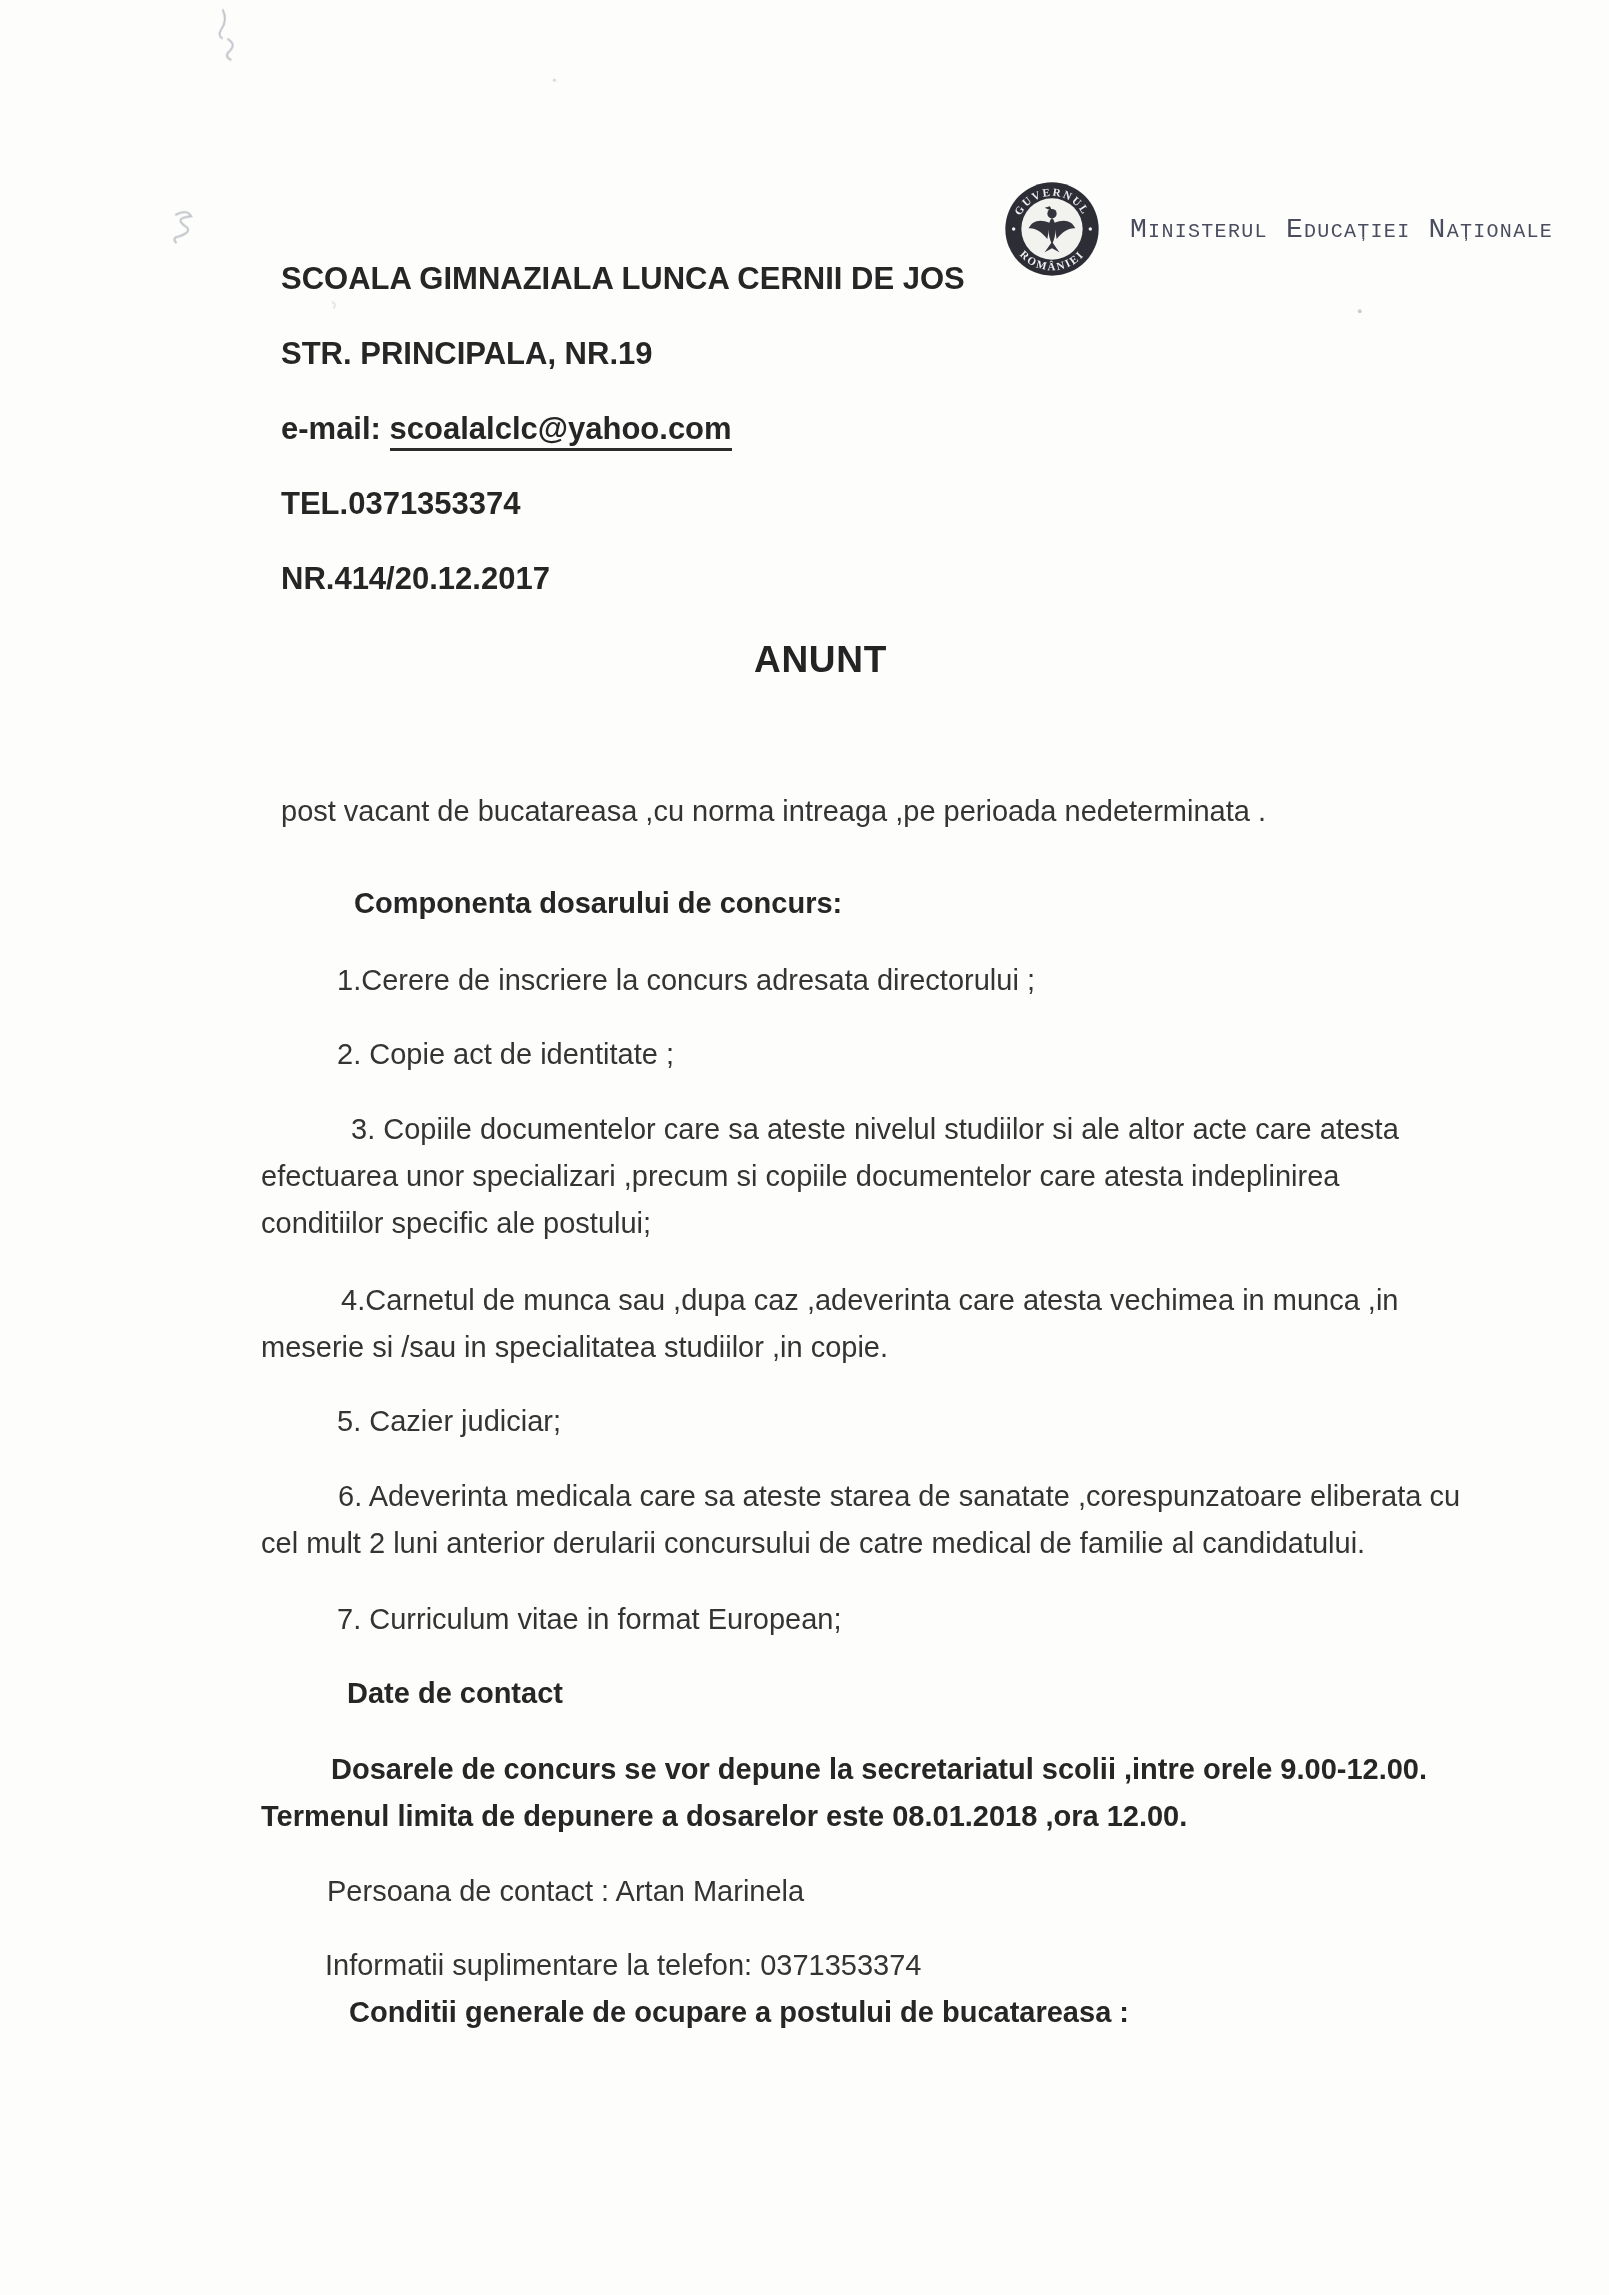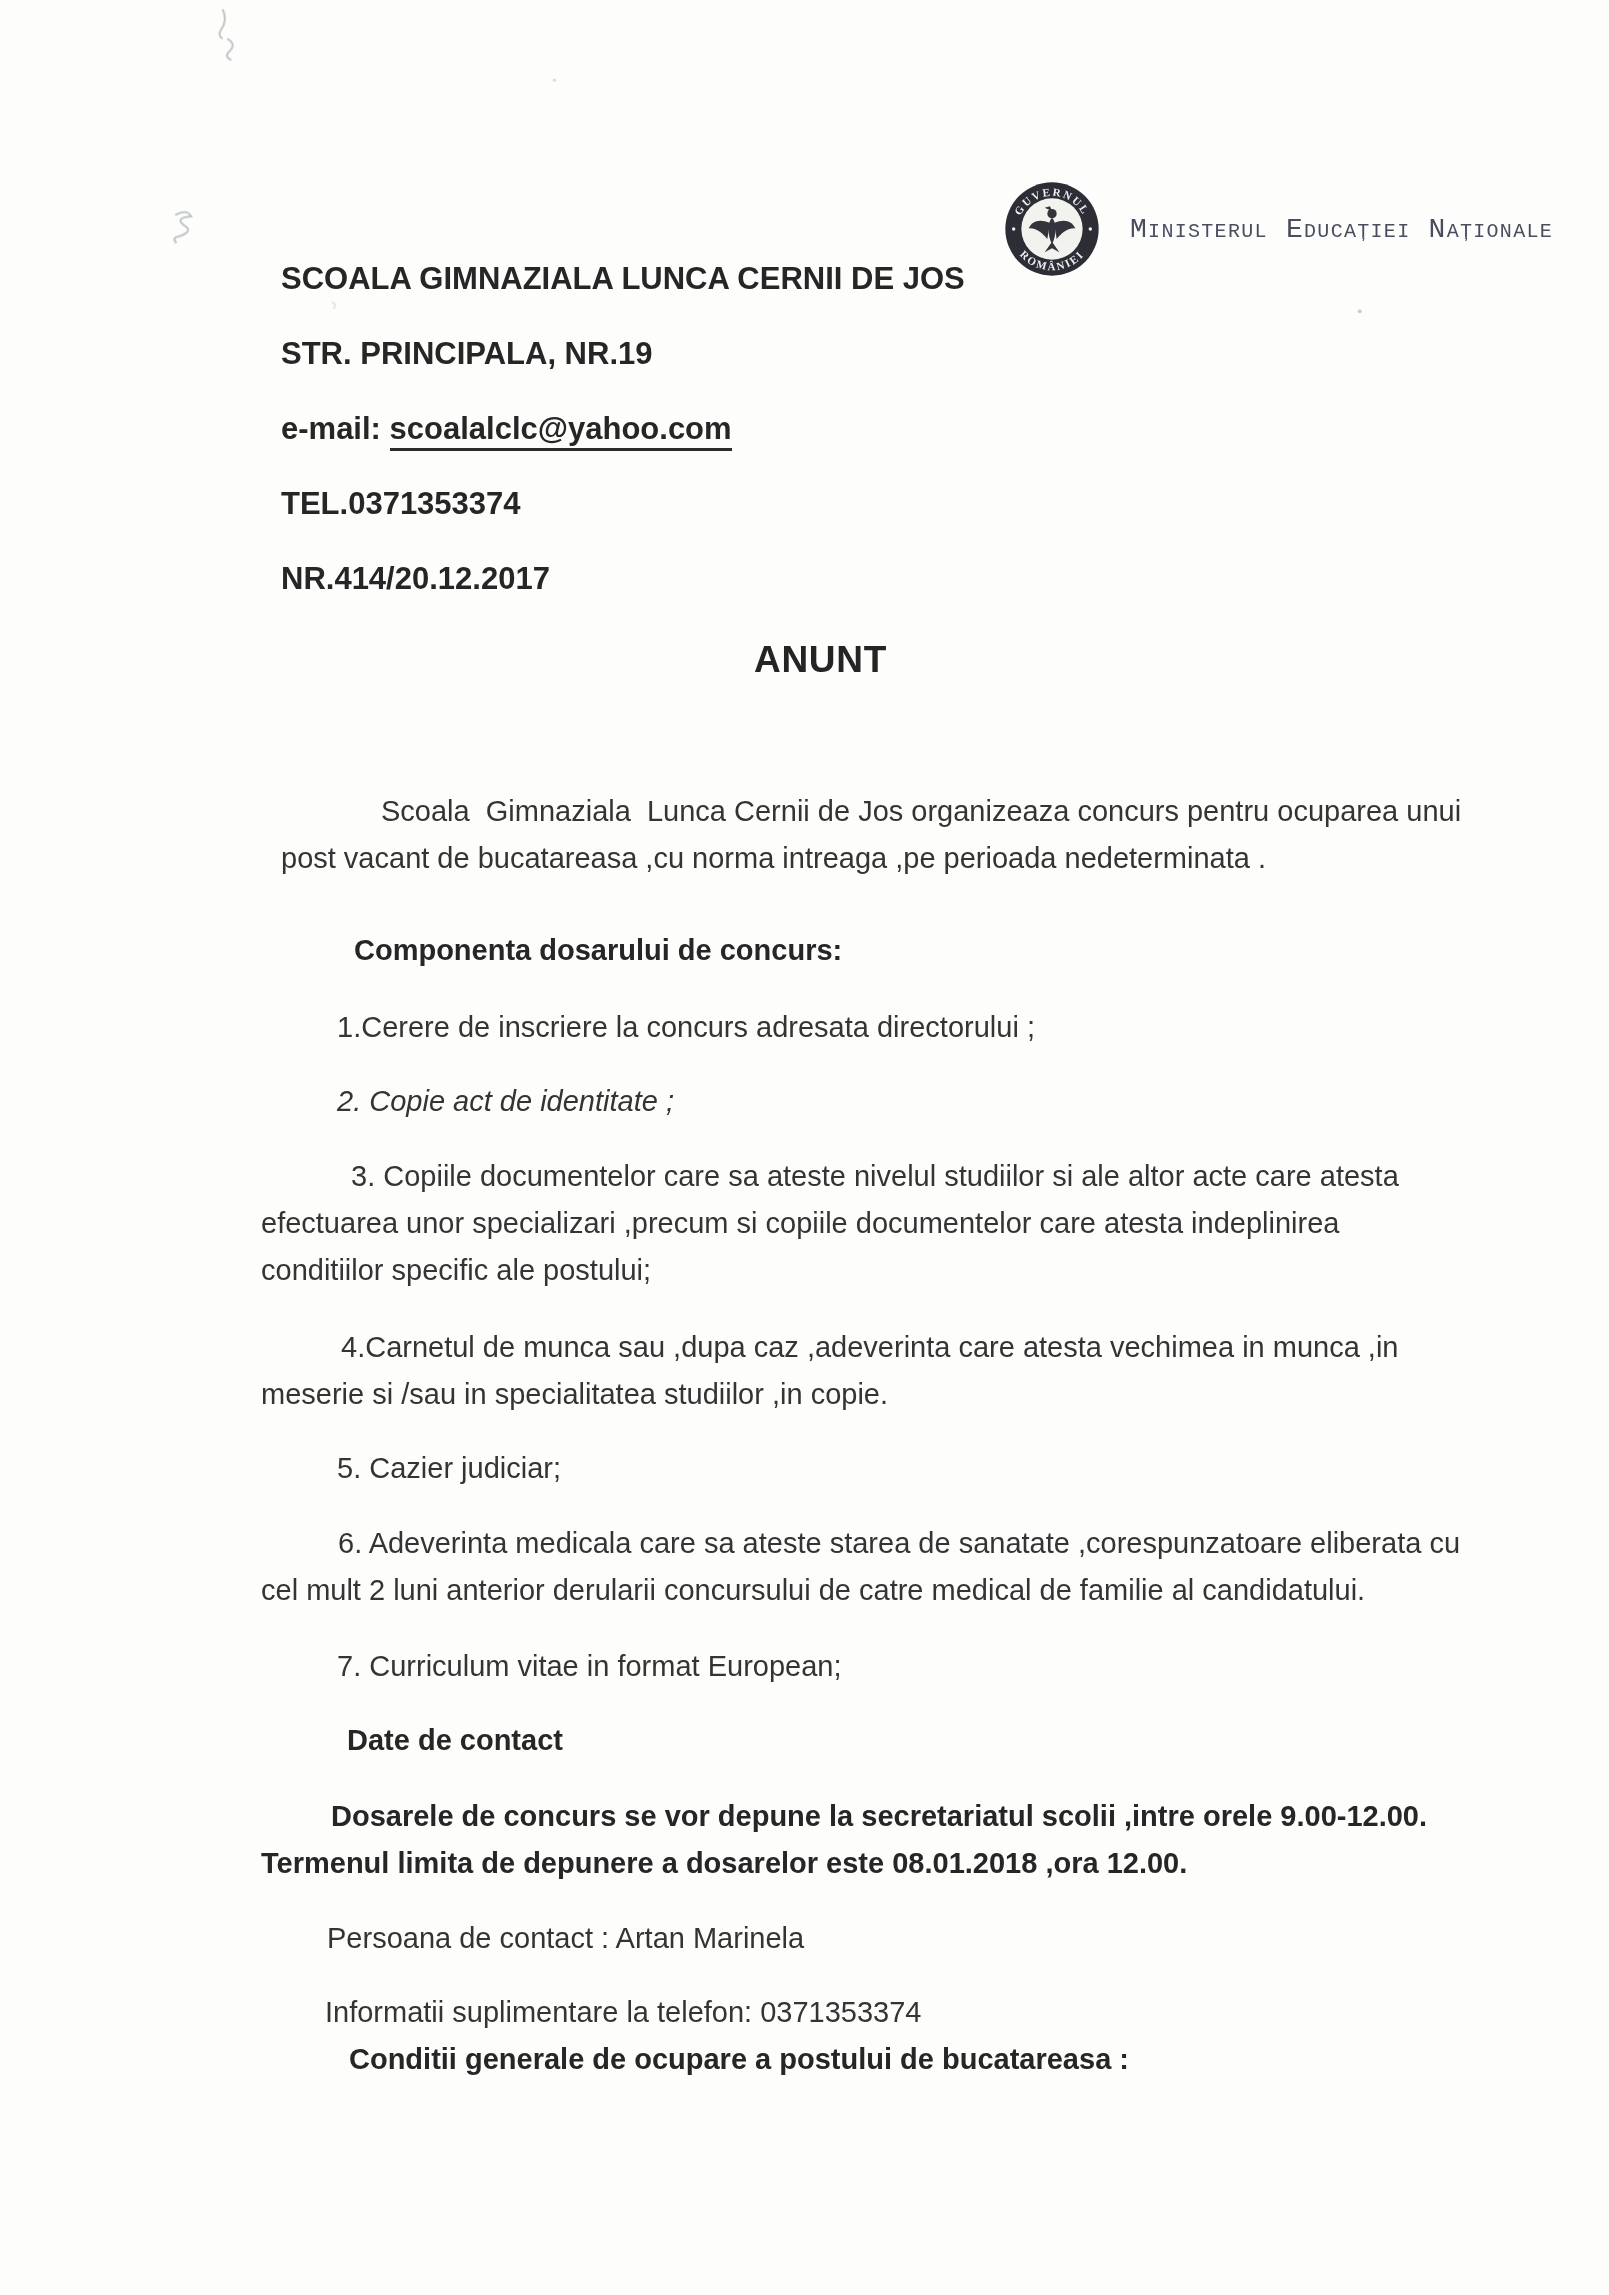--- a/index.html
+++ b/index.html
@@ -43,21 +43,21 @@
     line-height:43px;letter-spacing:0.7px;
   }
   .p{font-size:29px;line-height:47px;color:#343434;}
   .p .line{white-space:pre;}
   .bold{font-weight:700;color:#262626;}
   
   .intro{margin-top:107px;margin-left:281px;}
   .intro .l1{padding-left:100px;}
   .components{margin-top:45px;margin-left:354px;}
   .item1{margin-top:30px;margin-left:337px;}
-  .item2{margin-top:27px;margin-left:337px;font-style:italic;}
+  .item2{margin-top:27px;margin-left:337px;}
   .item3{margin-top:28px;margin-left:261px;}
   .item3 .l1{padding-left:90px;}
   .item4{margin-top:30px;margin-left:261px;}
   .item4 .l1{padding-left:80px;}
   .item5{margin-top:27px;margin-left:337px;}
   .item6{margin-top:28px;margin-left:261px;}
   .item6 .l1{padding-left:77px;}
   .item7{margin-top:29px;margin-left:337px;}
   .date-heading{margin-top:27px;margin-left:347px;}
   .deadline{margin-top:29px;margin-left:261px;}
@@ -117,21 +117,20 @@
 
     <div class="hline">SCOALA GIMNAZIALA LUNCA CERNII DE JOS</div>
     <div class="hline">STR. PRINCIPALA, NR.19</div>
     <div class="hline"><span>e-mail: </span><span class="email-underline">scoalalclc@yahoo.com</span></div>
     <div class="hline">TEL.0371353374</div>
     <div class="hline">NR.414/20.12.2017</div>
 
     <div class="title">ANUNT</div>
 
     <div class="p intro">
-      <div class="line l1">Scoala  Gimnaziala  Lunca Cernii de Jos organizeaza concurs pentru ocuparea unui</div>
       <div class="line">post vacant de bucatareasa ,cu norma intreaga ,pe perioada nedeterminata .</div>
     </div>
 
     <div class="p components bold">Componenta dosarului de concurs:</div>
 
     <div class="p item1">
       <div class="line">1.Cerere de inscriere la concurs adresata directorului ;</div>
     </div>
 
     <div class="p item2">

